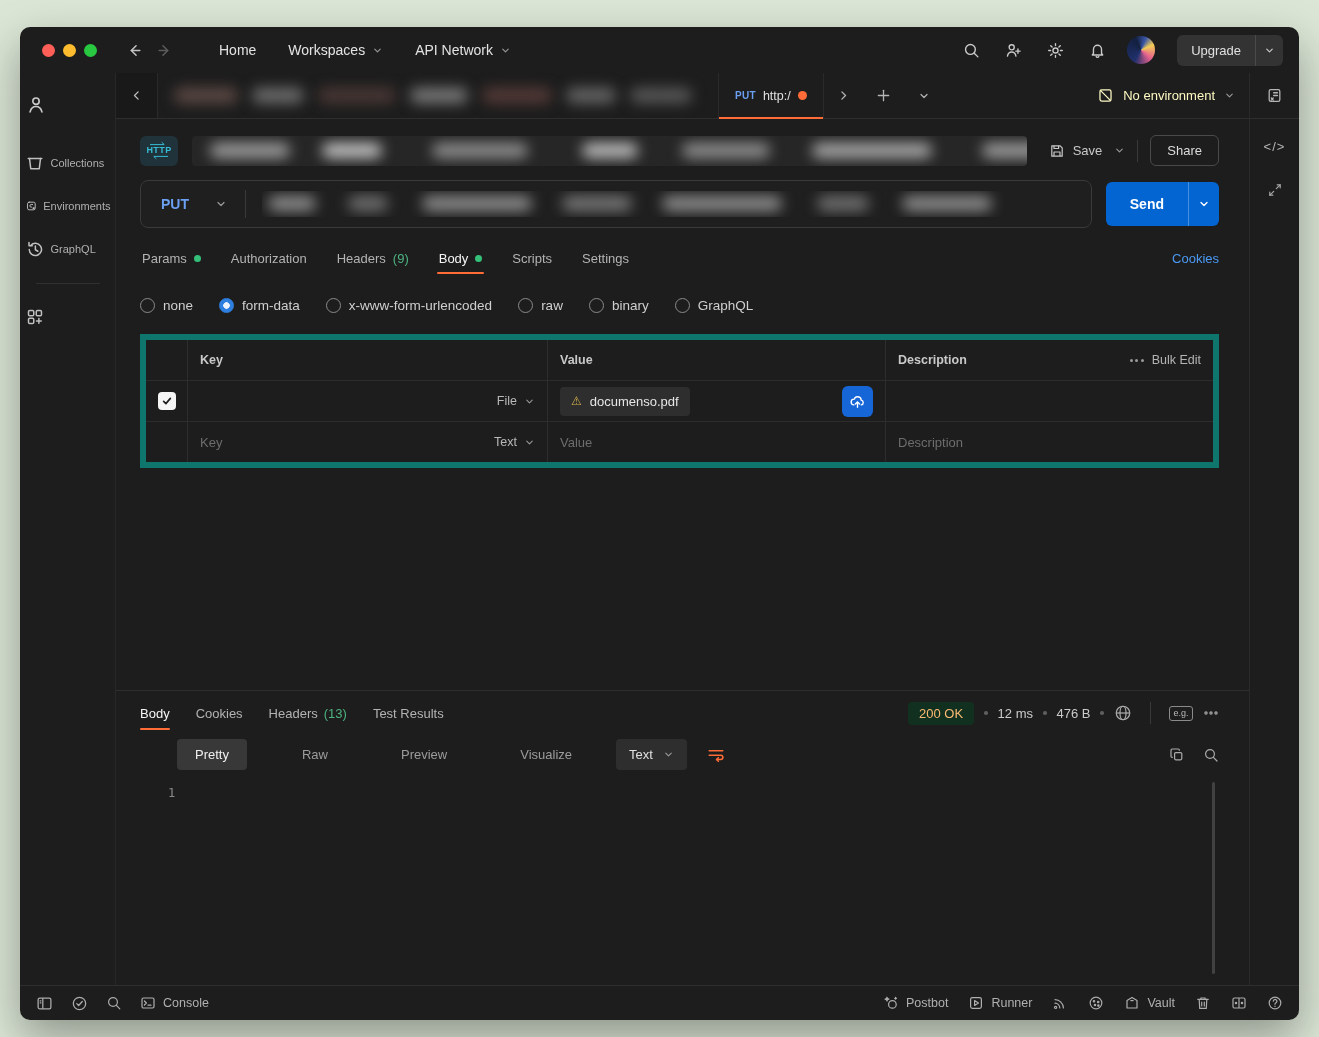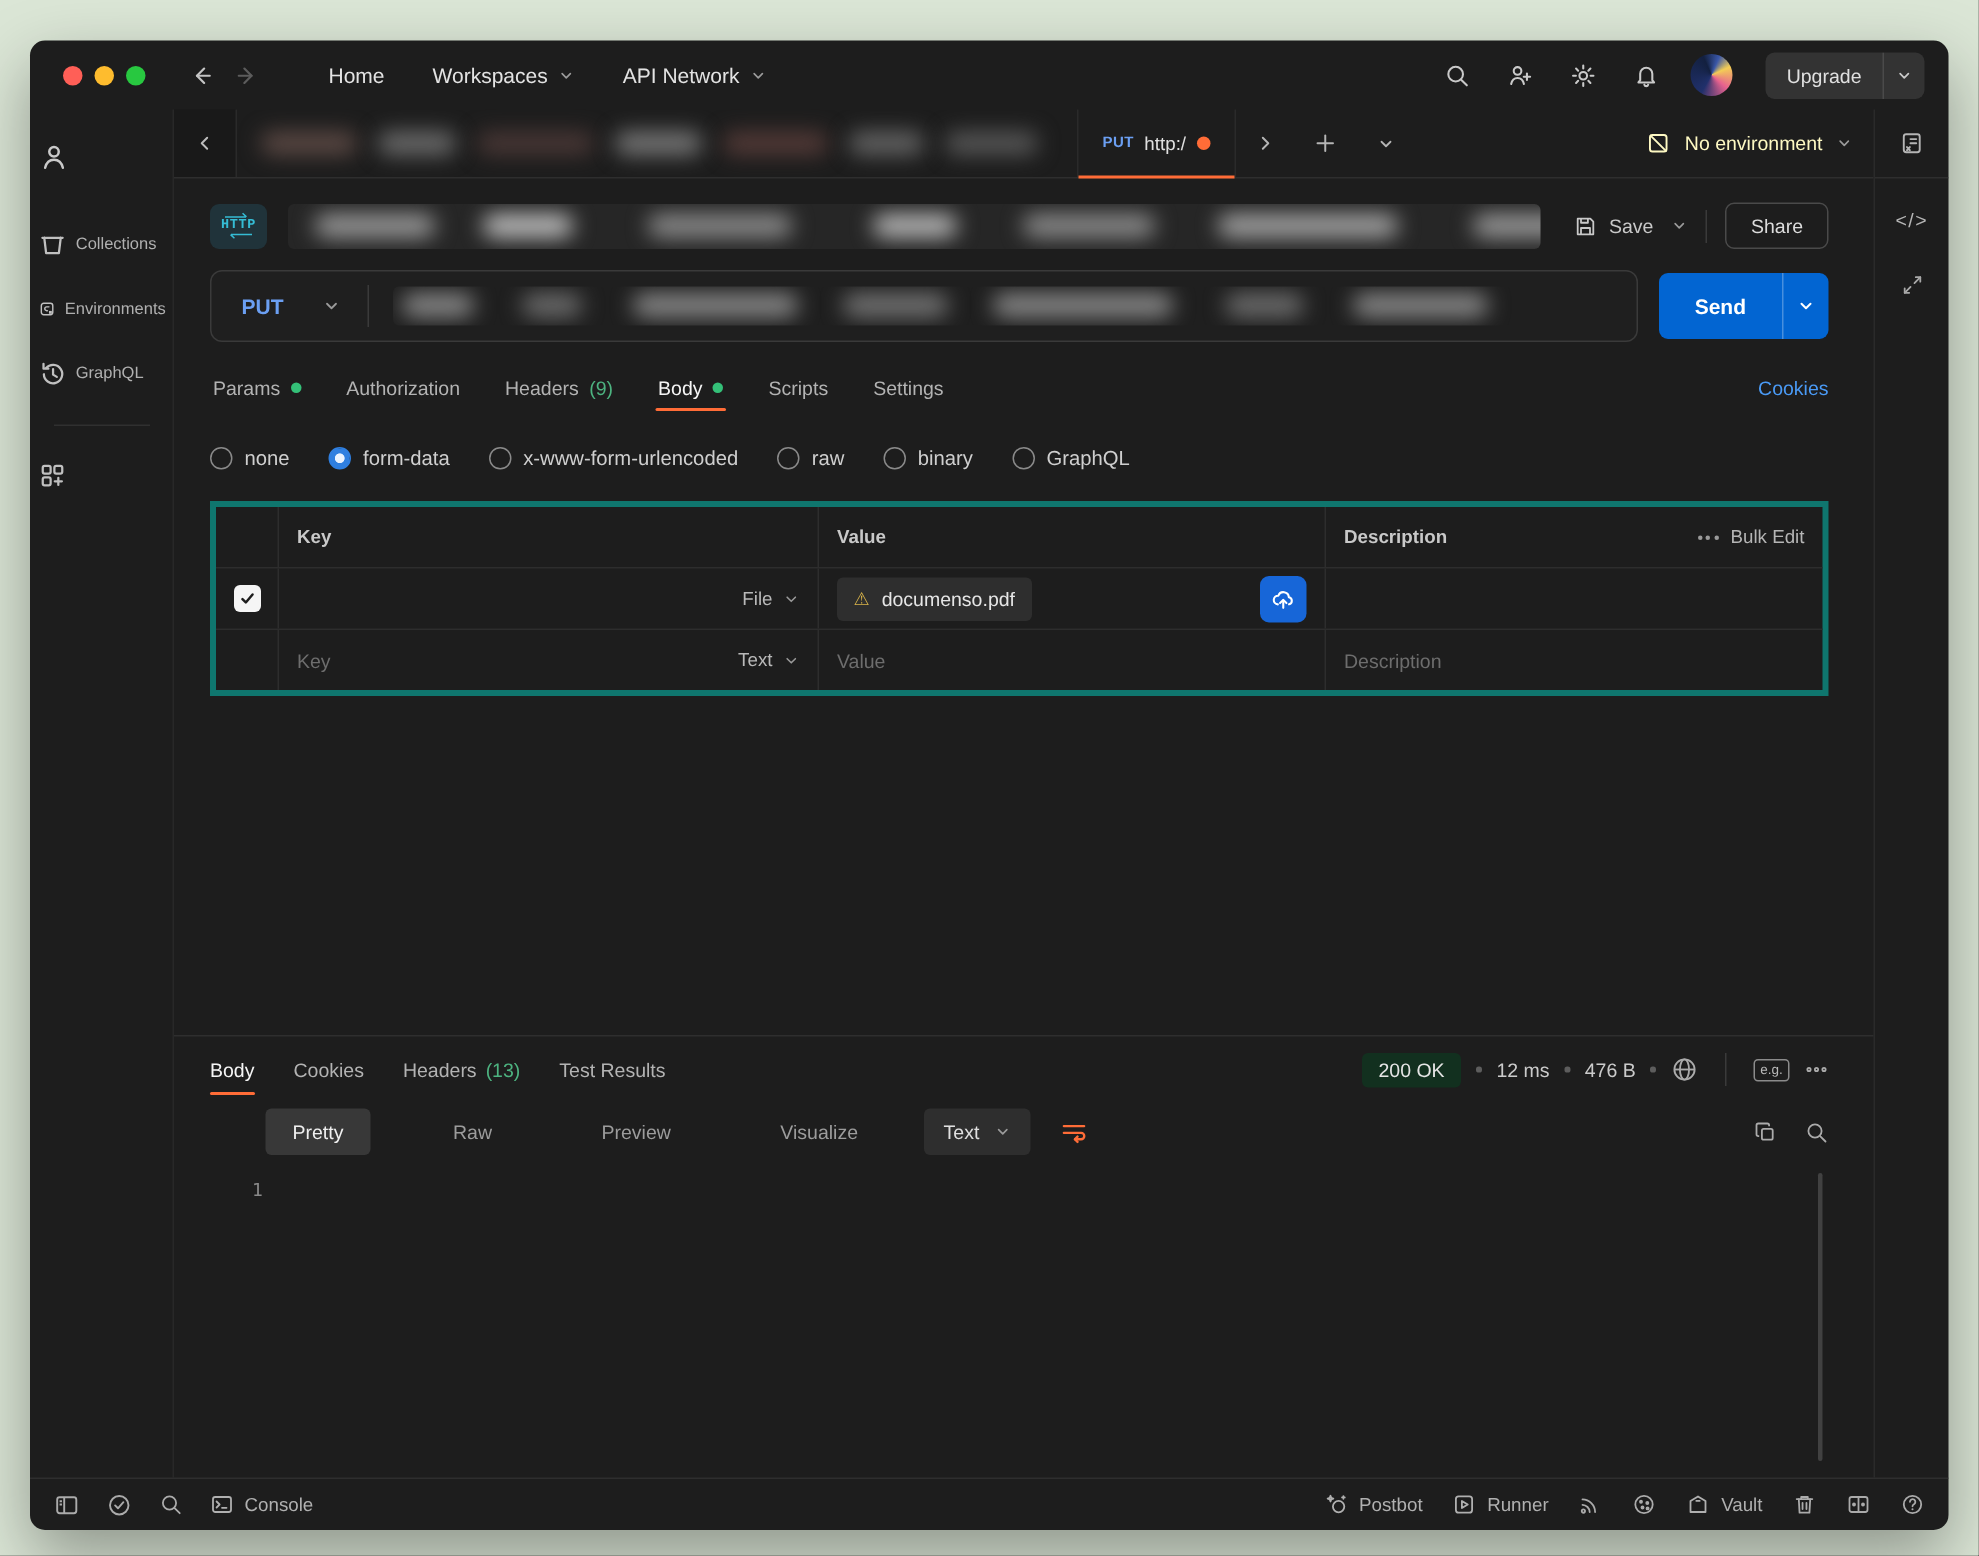--- a/index.html
+++ b/index.html
@@ -48,21 +48,21 @@
   .active-tab::after { content:""; position:absolute; left:0; right:0; bottom:-1px; height:2px; background:#ff6c37; }
   .ts-method { font-size:10px; font-weight:700; color:#6b9ff2; letter-spacing:.3px; }
   .ts-title { font-size:12.5px; color:#e0e0e0; }
   .ts-dot { width:9px; height:9px; border-radius:50%; background:#ff6c37; }
   .ts-btn { width:40px; display:flex; align-items:center; justify-content:center; color:#b5b5b5; }
   .env-box { margin-left:auto; display:flex; align-items:center; gap:9px; padding:0 14px; color:#fef9c3; font-size:13px; }
 
   
   .req-head { display:flex; align-items:center; margin:16px 30px 0 24px; gap:14px; flex:none; }
   .http-badge { width:38px; height:30px; flex:none; border-radius:6px; background:#20333a; display:flex; flex-direction:column; align-items:center; justify-content:center; color:#35bcd4; }
-  .http-badge .t { font-size:9px; font-weight:700; letter-spacing:.4px; line-height:1;font-family:Liberation Mono, monospace; }
+  .http-badge .t { font-size:9px; font-weight:700; letter-spacing:.4px; line-height:1; }
   .http-badge svg { display:block; }
   .name-blur { flex:1; height:30px; background:#262626; border-radius:4px; position:relative; overflow:hidden; }
   .name-blur .blob { position:absolute; top:7px; }
   .save-group { display:flex; align-items:center; gap:4px; color:#c9c9c9; }
   .save-main { display:flex; align-items:center; gap:8px; padding:6px 8px; font-size:13px; }
   .v-div { width:1px; height:22px; background:#3a3a3a; margin:0 8px; }
   .share-btn { border:1px solid #4a4a4a; border-radius:6px; padding:7px 16px; font-size:13px; color:#dcdcdc; background:transparent; }
 
   
   .url-row { display:flex; align-items:center; margin:14px 30px 0 24px; gap:14px; flex:none; }
@@ -84,21 +84,21 @@
   .gdot { width:7px; height:7px; border-radius:50%; background:#34c078; }
   .cookies-link { margin-left:auto; font-size:13px; color:#4a9af5; }
 
   
   .radio-row { display:flex; align-items:center; gap:26px; margin:8px 30px 0 24px; height:38px; flex:none; }
   .radio { display:flex; align-items:center; gap:8px; font-size:13.5px; color:#cfcfcf; }
   .rdot { width:15px; height:15px; border-radius:50%; border:1.5px solid #8a8a8a; flex:none; }
   .rdot.sel { border-color:#2f7fe0; background:radial-gradient(circle, #eaf3ff 0 3px, #2f7fe0 3.5px); }
 
   
-  .kvt { margin:10px 30px 0 24px; border:4px solid #0f766e; flex:none; }
+  .kvt { margin:10px 30px 0 24px; border:6px solid #0f766e; flex:none; }
   .kvt-row { display:grid; grid-template-columns:42px 360px 338px 1fr; }
   .kvt-row + .kvt-row { border-top:1px solid #2d2d2d; }
   .cell { min-height:40px; display:flex; align-items:center; padding:0 12px; border-right:1px solid #2d2d2d; font-size:13px; }
   .cell:last-child { border-right:none; }
   .cell.cb { justify-content:center; padding:0; }
   .hdr .cell { color:#c9c9c9; font-weight:700; font-size:12.5px; }
   .bulk-group { margin-left:auto; display:flex; align-items:center; gap:8px; color:#b5b5b5; font-weight:400; }
   .dots3 { display:flex; gap:2.5px; }
   .dots3 i { width:3px; height:3px; border-radius:50%; background:#9a9a9a; }
   .checkbox { width:18px; height:18px; border-radius:4px; background:#f5f5f5; display:flex; align-items:center; justify-content:center; }
@@ -111,21 +111,21 @@
   .spacer { flex:1; min-height:20px; }
 
   
   .response { border-top:1px solid #2e2e2e; flex:none; display:flex; flex-direction:column; }
   .resp-head { display:flex; align-items:center; height:44px; margin:0 30px 0 24px; }
   .resp-tab { margin-right:26px; height:100%; display:flex; align-items:center; gap:6px; font-size:13px; color:#b3b3b3; position:relative; }
   .resp-tab .cnt { color:#4db380; }
   .resp-tab.active { color:#f5f5f5; }
   .resp-tab.active::after { content:""; position:absolute; left:0; right:0; bottom:5px; height:2px; background:#ff6c37; border-radius:1px; }
   .resp-status { margin-left:auto; display:flex; align-items:center; gap:10px; }
-  .ok-badge { background:#12301f; color:#e5e5e5; font-size:13px; padding:4px 11px; border-radius:4px; }
+  .ok-badge { background:#12301f; color:#fdba74; font-size:13px; padding:4px 11px; border-radius:4px; }
   .sdot { width:3.5px; height:3.5px; border-radius:50%; background:#5d5d5d; }
   .meta { font-size:13px; color:#cbcbcb; }
   .eg-badge { border:1px solid #8b8b8b; color:#b9b9b9; border-radius:3px; font-size:9px; padding:1.5px 3.5px; }
   .mini-icon { color:#ababab; display:flex; align-items:center; }
 
   .resp-toolbar { display:flex; align-items:center; margin:4px 30px 10px 24px; gap:10px; }
   .seg { display:flex; align-items:center; background:transparent; border-radius:4px; }
   .seg-item { padding:8px 18px; font-size:13px; color:#9c9c9c; border-radius:4px;margin-left:37px; }
   .seg-item.active { background:#383838; color:#f0f0f0; }
   .fmt-dd { display:flex; align-items:center; gap:10px; background:#2e2e2e; border-radius:4px; padding:8px 13px; font-size:13px; color:#e0e0e0; margin-left:16px; }

